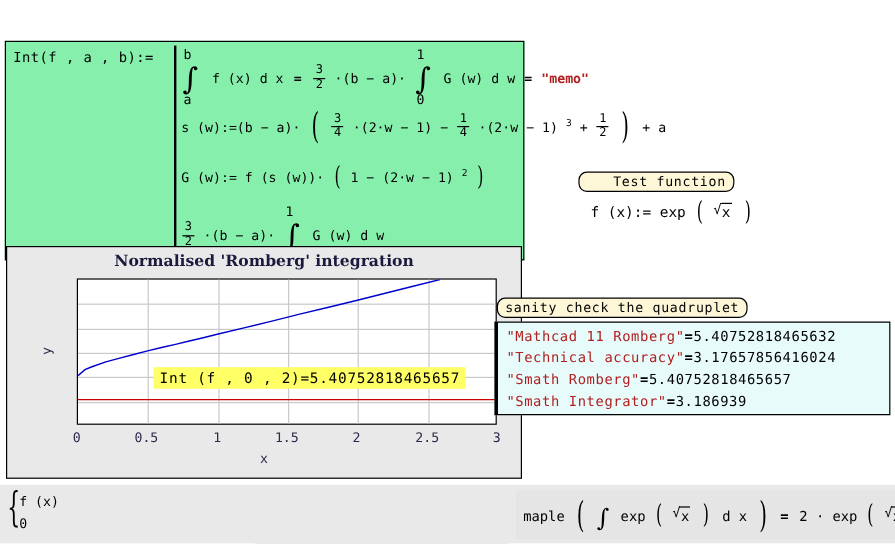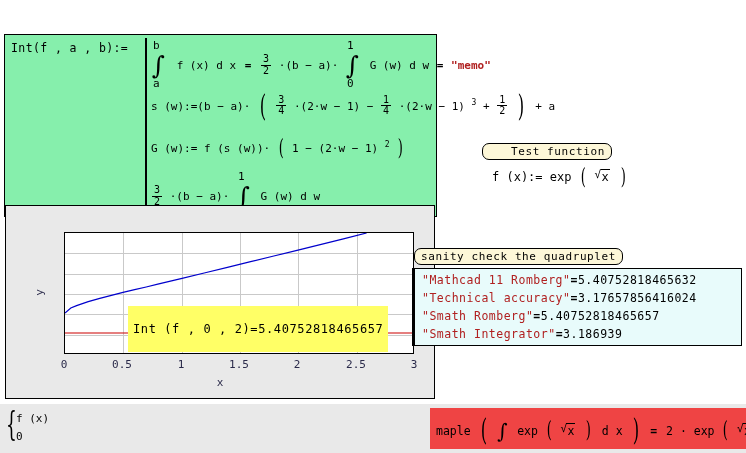--- a/index.html
+++ b/index.html
@@ -58,21 +58,21 @@
     font-family:"DejaVu Serif",serif;font-weight:bold;font-size:13px;color:#1a1a3c;}
   #plot{position:absolute;left:58px;top:26px;width:350px;height:122px;
     background:#fff;border:1.3px solid #000;box-sizing:border-box;}
   #plot .gv{position:absolute;top:0;bottom:0;width:1px;background:#c9c9c9;}
   #plot .gh{position:absolute;left:0;right:0;height:1px;background:#c9c9c9;}
   #plot svg{position:absolute;left:0;top:0;}
   .xtick{position:absolute;top:152px;text-align:center;font-size:11px;color:#2a2a4a;width:40px;}
   #ylabel{position:absolute;left:30px;top:80px;font-size:11px;color:#2a2a4a;
      transform:rotate(-90deg);transform-origin:center;}
   #xlabel{position:absolute;left:0;right:0;top:170px;text-align:center;font-size:11px;color:#2a2a4a;}
-  #int-annot{position:absolute;left:128px;top:306px;background:#ffff66;padding:16px 5px;
+  #int-annot{position:absolute;left:128px;top:306px;background:#ffff66;padding:2px 5px;
     font-size:12px;letter-spacing:.6px;z-index:5;}
 
   
   #sanity-callout{left:414px;top:248px;}
   #sanity-panel{position:absolute;left:412px;top:268px;width:330px;height:78px;
     background:#e8fbfb;border:1px solid #000;border-left:3px solid #000;box-sizing:border-box;z-index:4;}
   #sanity-panel .row{position:absolute;left:7px;font-size:11.5px;letter-spacing:.5px;white-space:nowrap;}
   #sanity-panel .lbl{color:#b02020;}
   #sanity-panel .eq{color:#000;font-weight:bold;}
   #sanity-panel .val{color:#000;text-align:right;}
@@ -169,20 +169,21 @@
 
 <div id="testfn-box" class="callout">Test function</div>
 <div id="testfn-eq" class="math">
   <span>f (x):= exp</span>
   <span class="medpar">(</span>
   <span class="sqrt"><span>x</span></span>
   <span class="medpar">)</span>
 </div>
 
 <div id="chart-panel">
+  <div id="chart-title">Normalised 'Romberg' integration</div>
 
   <div id="plot">
 
     <div class="gv" style="left:58.3px"></div>
     <div class="gv" style="left:116.6px"></div>
     <div class="gv" style="left:174.9px"></div>
     <div class="gv" style="left:233.2px"></div>
     <div class="gv" style="left:291.5px"></div>
 
     <div class="gh" style="top:20.3px"></div>
@@ -228,21 +229,21 @@
 </div>
 
 <div id="bottom-strip"></div>
 
 <div id="legend">
   <span class="brace">{</span>
   <span class="l1 math">f (x)</span>
   <span class="l2 math">0</span>
 </div>
 
-<div id="maple" style="background: #ef4444;">
+<div id="maple" style="background: #e5e5e5;">
   <div class="inner math">
     <span>maple</span>
     <span class="bigpar">(</span>
     <span class="intg small"><span class="sym">∫</span></span>
     <span style="margin-left:3px">exp</span>
     <span class="medpar">(</span>
     <span class="sqrt"><span>x</span></span>
     <span class="medpar">)</span>
     <span style="margin-left:2px">d x</span>
     <span class="bigpar">)</span>

